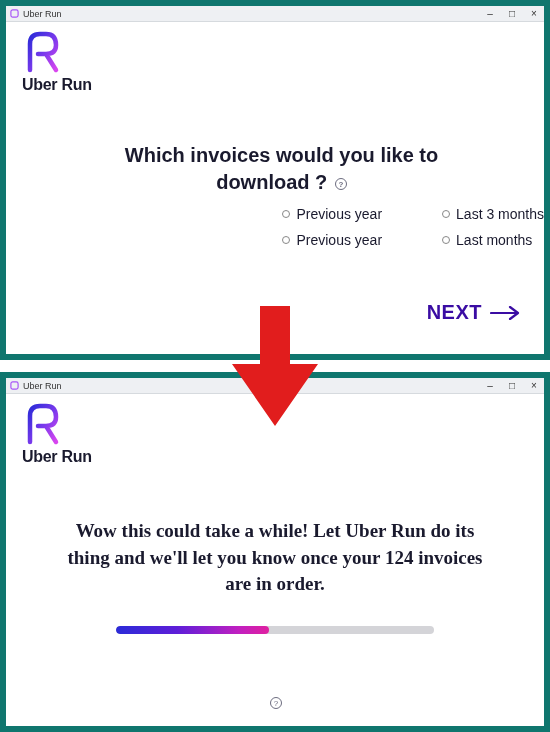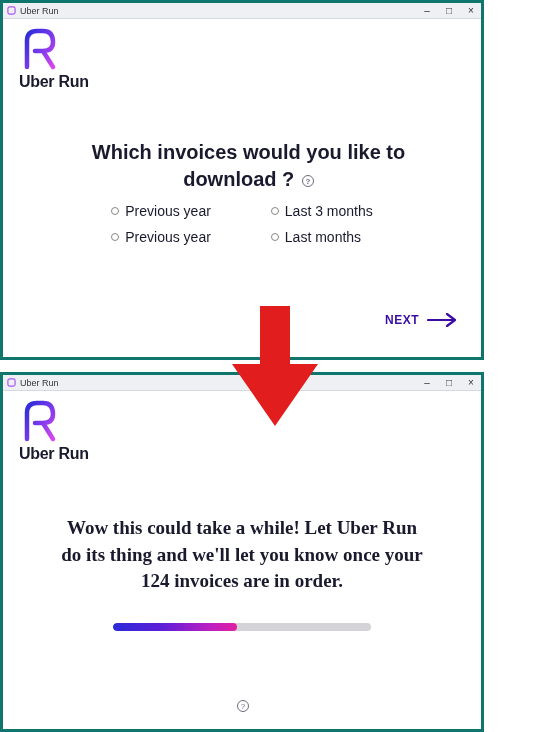--- a/index.html
+++ b/index.html
@@ -6,22 +6,22 @@
   body {
     font-family: -apple-system, BlinkMacSystemFont, "Segoe UI", Arial, sans-serif;
     background: #fff;
     width: 550px;
     height: 732px;
     position: relative;
   }
   .window {
     position: absolute;
     left: 0;
-    width: 484px;
-    border: 3px solid #0f766e;
+    width: 550px;
+    border: 6px solid #0f766e;
     background: #fff;
   }
   .window-top { top: 0; height: 360px; }
   .window-bottom { top: 372px; height: 360px; }
   .titlebar {
     height: 16px;
     background: #eef0f3;
     display: flex;
     align-items: center;
     justify-content: space-between;
@@ -69,21 +69,21 @@
     text-align: center;
     color: #6d6d80;
     vertical-align: 2px;
     margin-left: 2px;
   }
   .options {
     position: absolute;
     top: 200px;
     left: 0; right: 0;
     display: flex;
-    justify-content: center;
+    justify-content: flex-end;
     gap: 60px;
     font-size: 14px;
     color: #1a1a2e;
   }
   .options-col { display: flex; flex-direction: column; gap: 10px; }
   .option-item { display: flex; align-items: center; gap: 6px; cursor: pointer; }
   .radio {
     width: 8px; height: 8px;
     border: 1px solid #888;
     border-radius: 50%;
@@ -91,21 +91,21 @@
     display: inline-block;
   }
   .next-btn {
     position: absolute;
     right: 24px;
     bottom: 30px;
     display: flex;
     align-items: center;
     gap: 8px;
     font-weight: 800;
-    font-size: 12px;
+    font-size: 20px;
     color: #3a0ca3;
     cursor: pointer;
     letter-spacing: 0.5px;
   }
   .next-arrow { display: inline-flex; }
   .headline2 {
     position: absolute;
     top: 140px;
     left: 0; right: 0;
     text-align: center;

